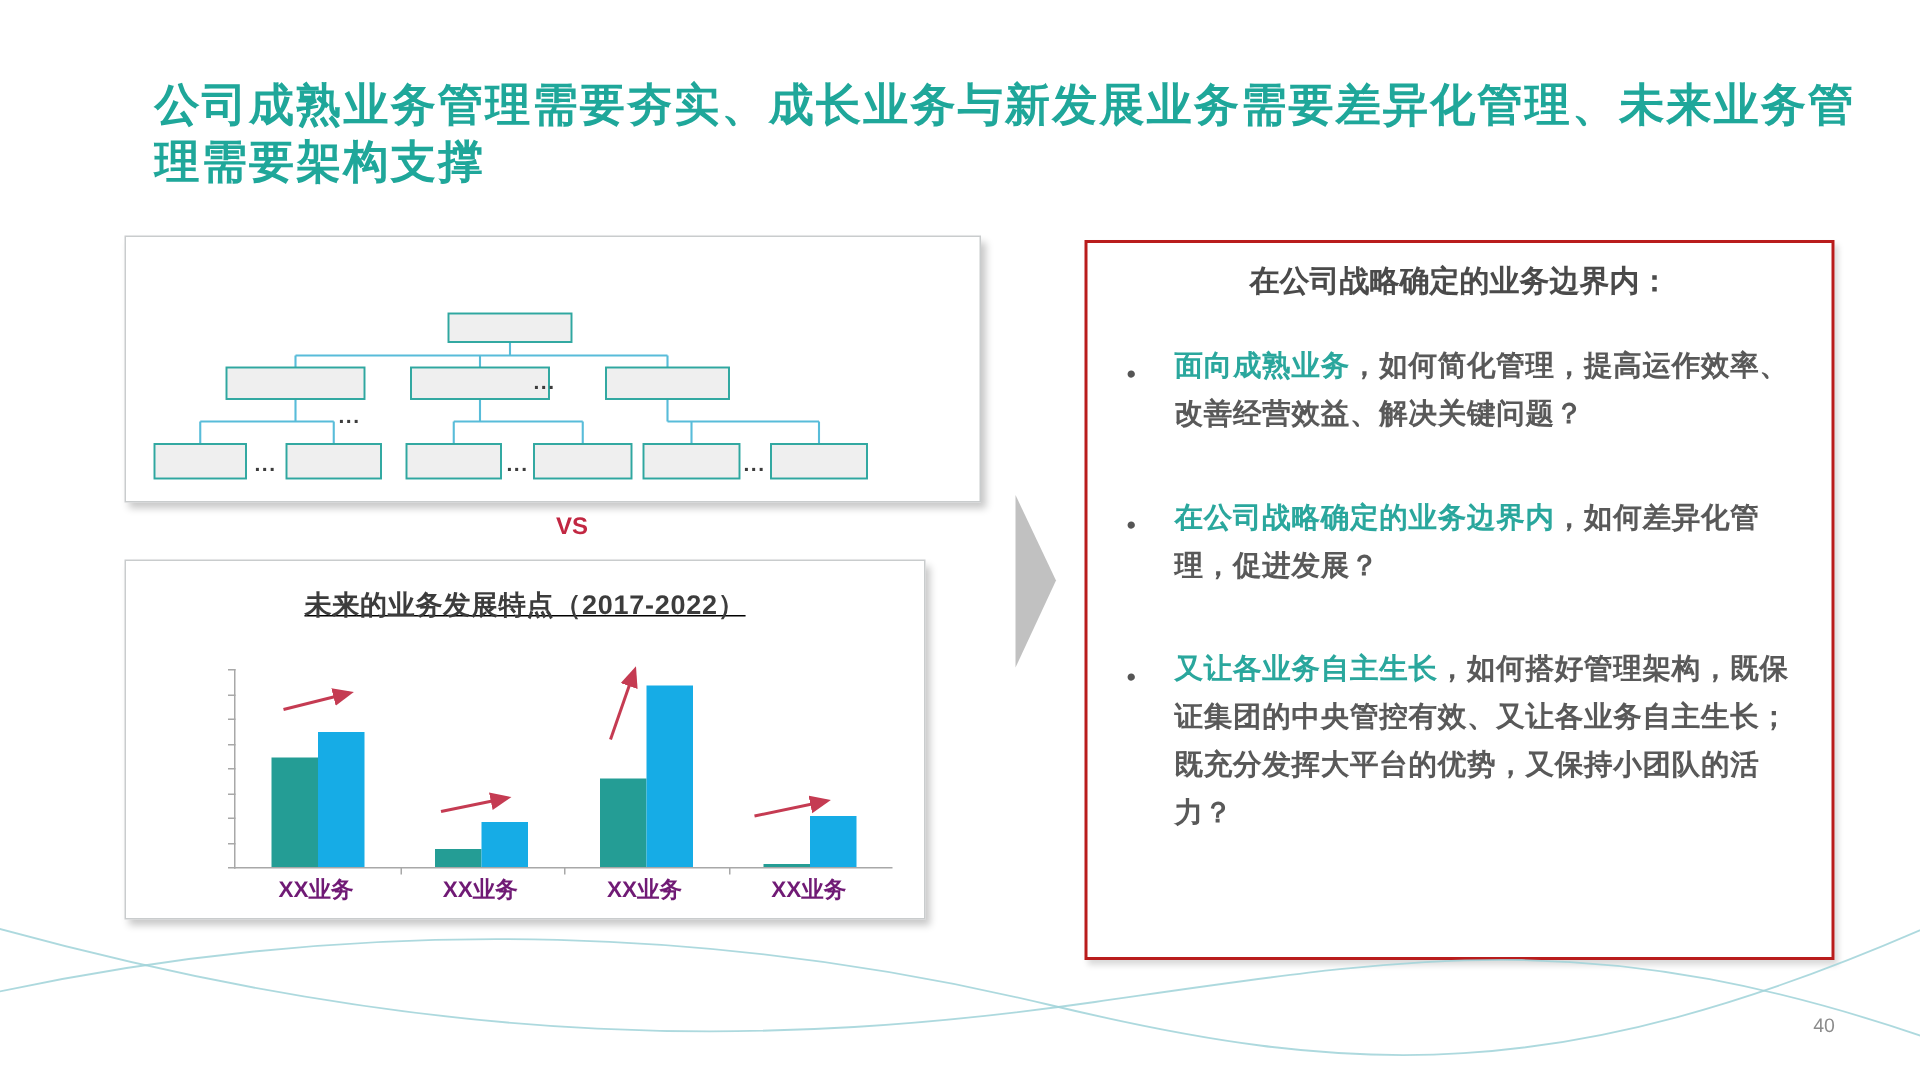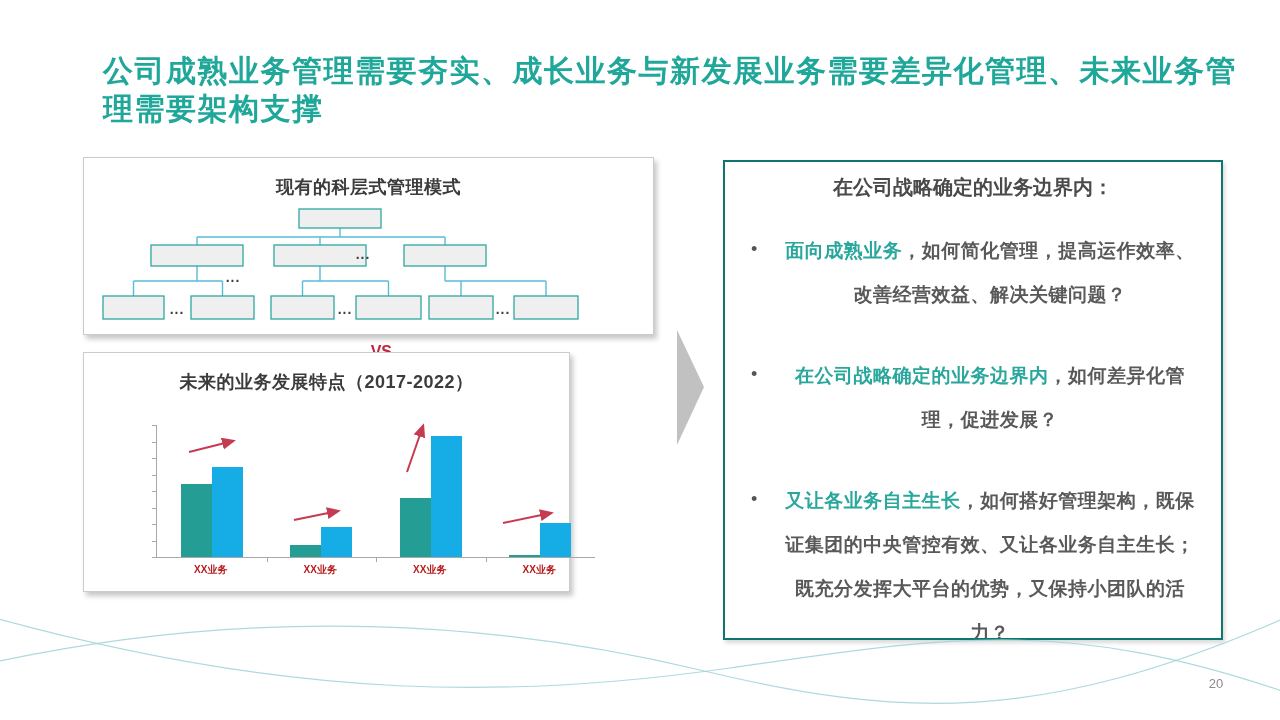--- a/index.html
+++ b/index.html
@@ -7,21 +7,21 @@
          font-family:"Liberation Sans","DejaVu Sans",sans-serif;}
 
   
   .slide-title{position:absolute;left:83px;top:52px;width:1138px;
     font-size:30px;font-weight:bold;color:#1FA79A;line-height:38px;letter-spacing:1.5px;margin-left:20px;}
 
   
   .panel{position:absolute;background:#ffffff;box-sizing:border-box;}
   .panel-gray{border:1px solid #C9CCCD;box-shadow:3px 4px 5px rgba(0,0,0,0.22);}
   .panel-org{left:83px;top:157px;width:571px;height:178px;}
-  .panel-chart{left:83px;top:352px;width:487px;height:240px;}
+  .panel-chart{left:83px;top:373px;width:534px;height:240px;text-decoration:underline;}
   .panel-title{position:relative;z-index:2;text-align:center;margin-top:17px;
     font-size:18px;font-weight:bold;color:#3C3C3C;letter-spacing:0.5px;}
 
   .org-svg{position:absolute;left:0;top:0;}
   .org-node{fill:#EFEFEF;stroke:#2FA7A0;stroke-width:1.3;}
   .org-link{fill:none;stroke:#58BCD9;stroke-width:1.4;}
   .org-dots{font-size:14px;font-weight:bold;fill:#3C3C3C;letter-spacing:1px;}
 
   
   .vs-label{position:absolute;left:348px;top:343px;width:44px;text-align:right;
@@ -31,53 +31,52 @@
   .plot{position:absolute;left:72px;top:72px;width:438px;height:132px;
     border-left:1px solid #A8A8A8;border-bottom:1px solid #A8A8A8;}
   .groups{position:absolute;left:0;top:0;width:100%;height:100%;
     display:flex;justify-content:space-around;align-items:flex-end;}
   .bar-group{display:flex;align-items:flex-end;}
   .bar{width:31px;}
   .ytick{position:absolute;left:-5px;width:5px;height:1px;background:#A8A8A8;}
   .xtick{position:absolute;bottom:-5px;width:1px;height:5px;background:#A8A8A8;}
   .labels{position:absolute;left:72px;top:210px;width:438px;
     display:flex;justify-content:space-around;}
-  .cat-label{font-size:10px;font-weight:bold;color:#b91c1c;}
+  .cat-label{font-size:15px;font-weight:bold;color:#701a75;}
   .annot-svg{position:absolute;left:0;top:0;z-index:3;}
 
   
   .flow-arrow{position:absolute;left:677px;top:330px;width:0;height:0;
     border-left:27px solid #C1C1C1;border-top:57px solid transparent;border-bottom:58px solid transparent;}
 
   
   .panel-right{left:723px;top:160px;width:500px;height:480px;
-    border:2px solid #0f766e;box-shadow:2px 3px 4px rgba(0,0,0,0.15);overflow:hidden;}
+    border:2px solid #b91c1c;box-shadow:2px 3px 4px rgba(0,0,0,0.15);overflow:hidden;}
   .rp-header{text-align:center;margin-top:12px;font-size:20px;font-weight:bold;color:#4A4A4A;}
   .rp-bullets{margin:28px 24px 0 26px;}
   .bullet{display:flex;margin-bottom:37px;}
   .bullet .dot{width:32px;flex:none;font-size:18px;color:#555555;line-height:40px;}
-  .bullet .btext{flex:1;font-size:19px;font-weight:bold;line-height:44px;letter-spacing:0.5px;text-align:center;}
+  .bullet .btext{flex:1;font-size:19px;font-weight:bold;line-height:32px;letter-spacing:0.5px;}
   .bullet .hl{color:#2AA79D;}
   .bullet .rest{color:#595959;}
 
   
   .waves{position:absolute;left:0;top:600px;}
   .wave-path{fill:none;stroke:#9FD2D8;stroke-width:1.2;opacity:0.85;}
   .page-number{position:absolute;left:1196px;top:676px;width:40px;text-align:center;
     font-size:13px;color:#8C8C8C;}
 </style>
 </head>
 <body>
 
 <div class="slide">
 
   <div class="slide-title">公司成熟业务管理需要夯实、成长业务与新发展业务需要差异化管理、未来业务管理需要架构支撑</div>
 
   <div class="panel panel-gray panel-org">
-    <div class="panel-title">现有的科层式管理模式</div>
     <svg class="org-svg" width="571" height="178" viewBox="0 0 571 178">
 
       <path class="org-link" d="M256,70 V79 M113,79 H361 M113,79 V87 M236,79 V87 M361,79 V87"></path>
       <path class="org-link" d="M113,108 V123 M49.5,123 H138.5 M49.5,123 V138 M138.5,123 V138"></path>
       <path class="org-link" d="M236,108 V123 M218.5,123 H304.5 M218.5,123 V138 M304.5,123 V138"></path>
       <path class="org-link" d="M361,108 V123 M361,123 H462 M377,123 V138 M462,123 V138"></path>
 
       <rect class="org-node" x="215" y="51" width="82" height="19"></rect>
       <rect class="org-node" x="67" y="87" width="92" height="21"></rect>
       <rect class="org-node" x="190" y="87" width="92" height="21"></rect>
@@ -174,15 +173,15 @@
         <span class="btext"><span class="hl">又让各业务自主生长</span><span class="rest">，如何搭好管理架构，既保证集团的中央管控有效、又让各业务自主生长；既充分发挥大平台的优势，又保持小团队的活力？</span></span>
       </div>
     </div>
   </div>
 
   <svg class="waves" width="1280" height="120" viewBox="0 0 1280 120">
     <path class="wave-path" d="M-5,18 C300,102 520,98 730,68 S1060,15 1285,92"></path>
     <path class="wave-path" d="M-5,62 C260,5 500,22 700,70 S1040,125 1285,18"></path>
   </svg>
 
-  <div class="page-number">20</div>
+  <div class="page-number">40</div>
 
 </div>
 
 </body></html>

